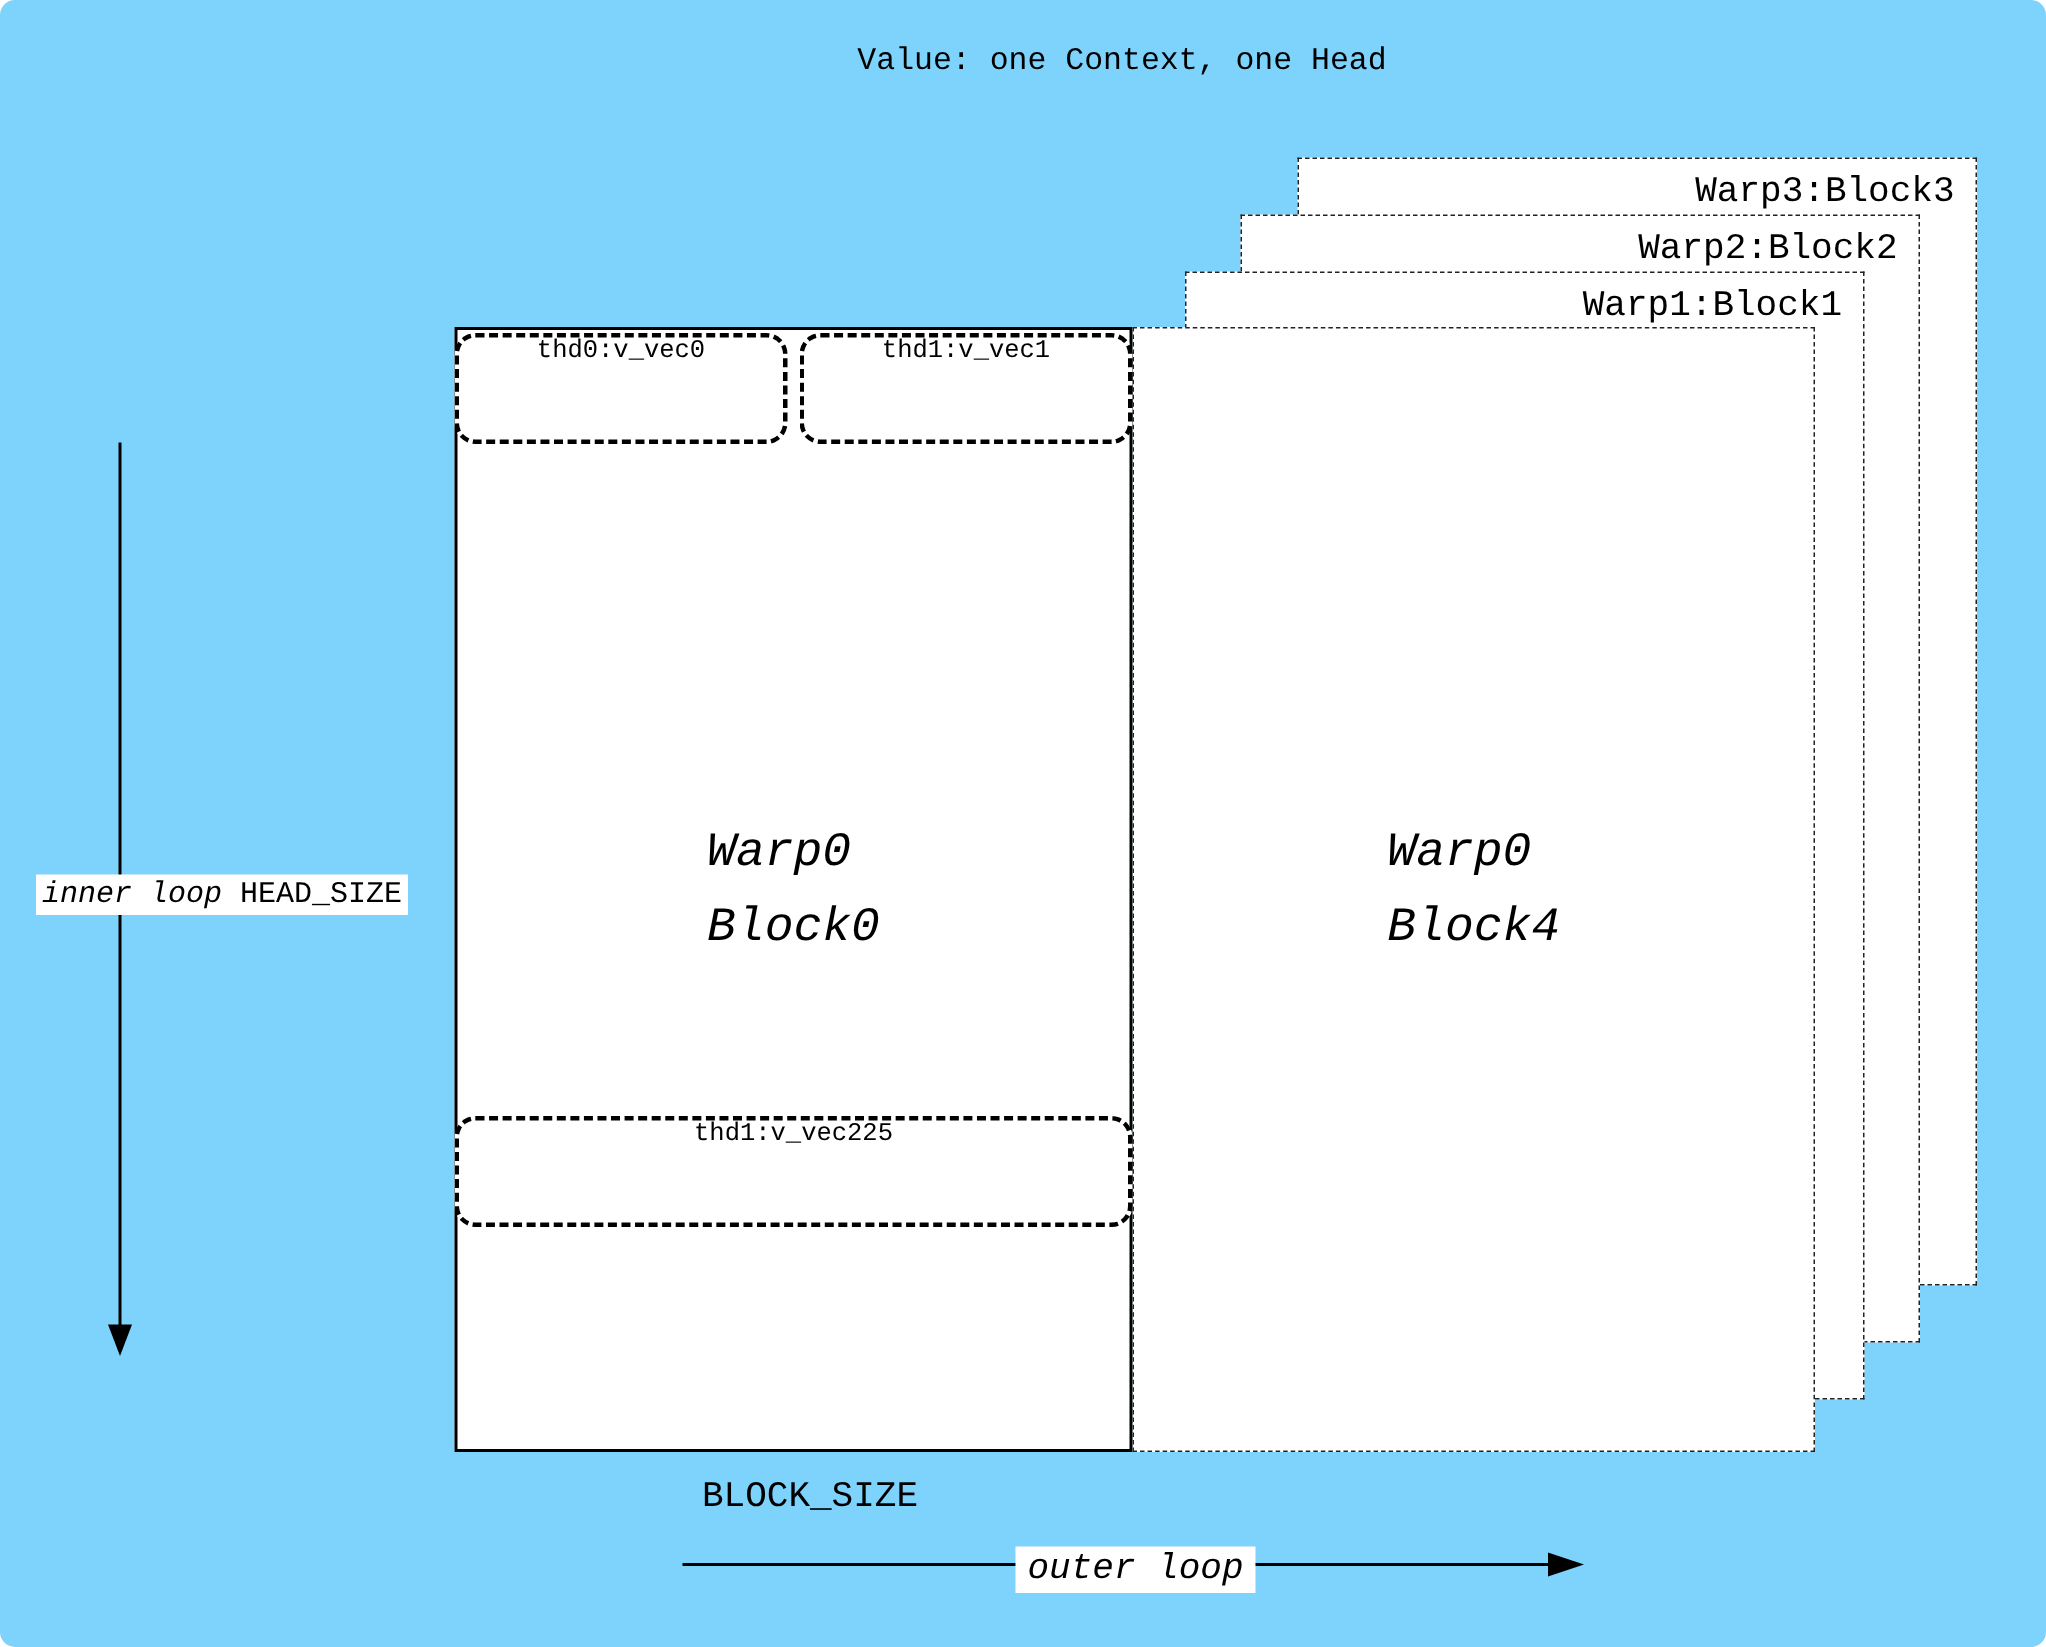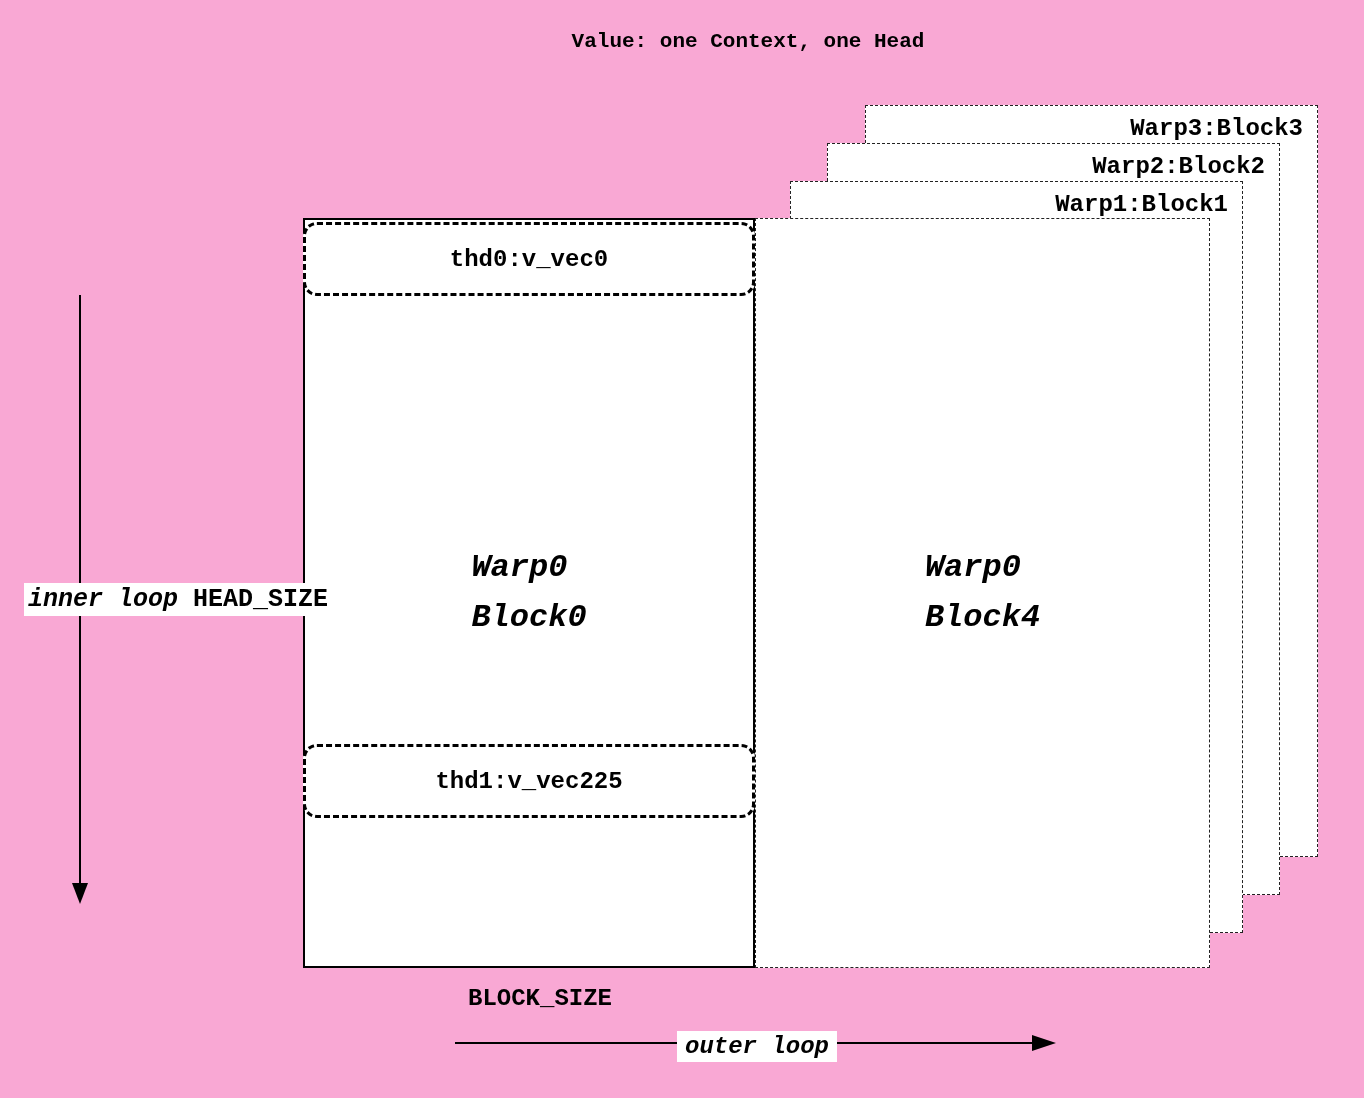--- a/index.html
+++ b/index.html
@@ -5,23 +5,24 @@
   * { margin: 0; padding: 0; box-sizing: border-box; }
   html, body { background: #ffffff; }
   body {
     font-family: "Liberation Mono", "DejaVu Sans Mono", monospace;
     color: #000;
   }
   #canvas {
     position: relative;
     width: 1364px;
     height: 1098px;
-    background: #f9a8d4;
+    background: #7dd3fc;
     overflow: hidden;
-    font-weight: bold;
+    font-weight: normal;
+    border-radius: 10px;
   }
   .title {
     position: absolute;
     top: 30px;
     left: 748px;
     transform: translateX(-50%);
     font-size: 21px;
     white-space: nowrap;
   }
   .back-rect {
@@ -71,38 +72,38 @@
     height: 74px;
     display: flex;
     gap: 8px;
   }
   .thd-box {
     flex: 1;
     border: 3.5px dashed #000;
     border-radius: 14px;
     background: #fff;
     display: flex;
-    align-items: center;
+    align-items: flex-start;
     justify-content: center;
-    font-size: 24px;
+    font-size: 17px;
     white-space: nowrap;
   }
   .arrows {
     position: absolute;
     left: 0; top: 0;
     width: 1364px; height: 1098px;
     pointer-events: none;
   }
   .arrows line { stroke: #000; stroke-width: 2; }
   .arrows polygon { fill: #000; }
   .inner-loop-label {
     position: absolute;
     left: 24px;
     top: 583px;
-    font-size: 25px;
+    font-size: 20px;
     background: #fff;
     padding: 2px 4px;
     white-space: nowrap;
   }
   .it { font-style: italic; }
   .block-size-label {
     position: absolute;
     left: 540px;
     top: 985px;
     transform: translateX(-50%);
@@ -143,20 +144,23 @@
       <div>Block4</div>
     </div>
   </div>
 
   <div class="block0">
 
     <div class="thd-row" style="top:2px">
       <div class="thd-box">
         <span>thd0:v_vec0</span>
       </div>
+      <div class="thd-box">
+        <span>thd1:v_vec1</span>
+      </div>
     </div>
 
 
     <div class="thd-row" style="top:524px">
       <div class="thd-box">
         <span>thd1:v_vec225</span>
       </div>
     </div>
 
     <div class="warp-label">

